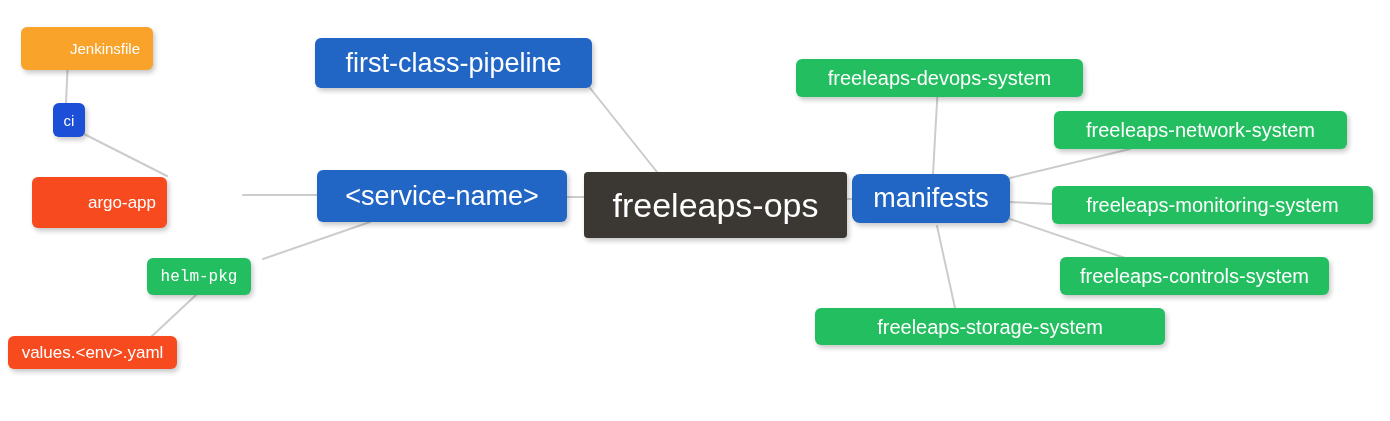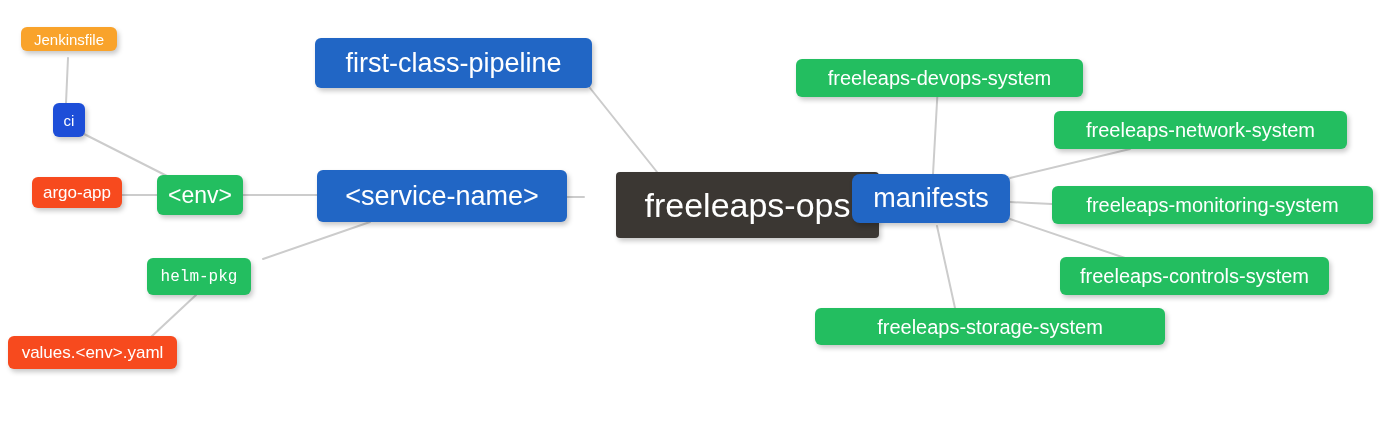--- a/index.html
+++ b/index.html
@@ -56,37 +56,36 @@
     <line class="edge" x1="567" y1="197" x2="584" y2="197" style="stroke: rgb(204, 204, 204);"></line>
     <line class="edge" x1="590" y1="88" x2="657" y2="172" style="stroke: rgb(204, 204, 204);"></line>
     <line class="edge" x1="847" y1="199" x2="852" y2="199" style="stroke: rgb(204, 204, 204);"></line>
     <line class="edge" x1="939" y1="66" x2="933" y2="174" style="stroke: rgb(204, 204, 204);"></line>
     <line class="edge" x1="1010" y1="178" x2="1130" y2="149" style="stroke: rgb(204, 204, 204);"></line>
     <line class="edge" x1="1010" y1="202" x2="1052" y2="204" style="stroke: rgb(204, 204, 204);"></line>
     <line class="edge" x1="1010" y1="219" x2="1125" y2="258" style="stroke: rgb(204, 204, 204);"></line>
     <line class="edge" x1="937" y1="226" x2="955" y2="308" style="stroke: rgb(204, 204, 204);"></line>
   </svg>
 
-  <div class="node" style="left: 21px; top: 27px; width: 96px; height: 24px; font-size: 15px; background-color: rgb(249, 163, 43);">Jenkinsfile</div>
+  <div class="node" style="left: 21px; top: 27px; width: 96px; height: 43px; font-size: 15px; background-color: rgb(249, 163, 43); padding-left: 36px;">Jenkinsfile</div>
 
   <div class="node" style="left: 53px; top: 103px; width: 32px; height: 34px; font-size: 15px; background-color: #1d4ed8;">ci</div>
 
-  <div class="node" style="left: 32px; top: 177px; width: 90px; height: 31px; font-size: 17px; background-color: rgb(247, 74, 30);">argo-app</div>
+  <div class="node" style="left: 32px; top: 177px; width: 90px; height: 51px; font-size: 17px; background-color: rgb(247, 74, 30); padding-left: 45px;">argo-app</div>
 
-  <div class="node" style="left: 157px; top: 175px; width: 86px; height: 40px; font-size: 23px; background-color: rgb(35, 190, 96);">&lt;env&gt;</div>
 
   <div class="node" style="left: 147px; top: 258px; width: 104px; height: 37px; font-size: 16px; background-color: rgb(35, 190, 96); font-family: Liberation Mono, monospace;">helm-pkg</div>
 
   <div class="node" style="left: 8px; top: 336px; width: 169px; height: 33px; font-size: 17px; background-color: rgb(247, 74, 30);">values.&lt;env&gt;.yaml</div>
 
   <div class="node" style="left: 315px; top: 38px; width: 277px; height: 50px; font-size: 27px; background-color: rgb(33, 102, 197);">first-class-pipeline</div>
 
   <div class="node" style="left: 317px; top: 170px; width: 250px; height: 52px; font-size: 27px; background-color: rgb(33, 102, 197);">&lt;service-name&gt;</div>
 
-  <div class="node node-root" style="left: 616px; top: 172px; width: 263px; height: 66px; font-size: 34px; background-color: rgb(59, 55, 51);">freeleaps-ops</div>
+  <div class="node node-root" style="left: 584px; top: 172px; width: 263px; height: 66px; font-size: 34px; background-color: rgb(59, 55, 51);">freeleaps-ops</div>
 
   <div class="node" style="left: 852px; top: 174px; width: 158px; height: 49px; font-size: 27px; background-color: rgb(33, 102, 197); border-radius: 8px;">manifests</div>
 
   <div class="node" style="left: 796px; top: 27px; width: 287px; height: 38px; font-size: 20px; background-color: rgb(35, 190, 96); margin-top: 32px;">freeleaps-devops-system</div>
 
   <div class="node" style="left: 1054px; top: 111px; width: 293px; height: 38px; font-size: 20px; background-color: rgb(35, 190, 96);">freeleaps-network-system</div>
 
   <div class="node" style="left: 1052px; top: 186px; width: 321px; height: 38px; font-size: 20px; background-color: rgb(35, 190, 96);">freeleaps-monitoring-system</div>
 
   <div class="node" style="left: 1060px; top: 257px; width: 269px; height: 38px; font-size: 20px; background-color: rgb(35, 190, 96);">freeleaps-controls-system</div>

